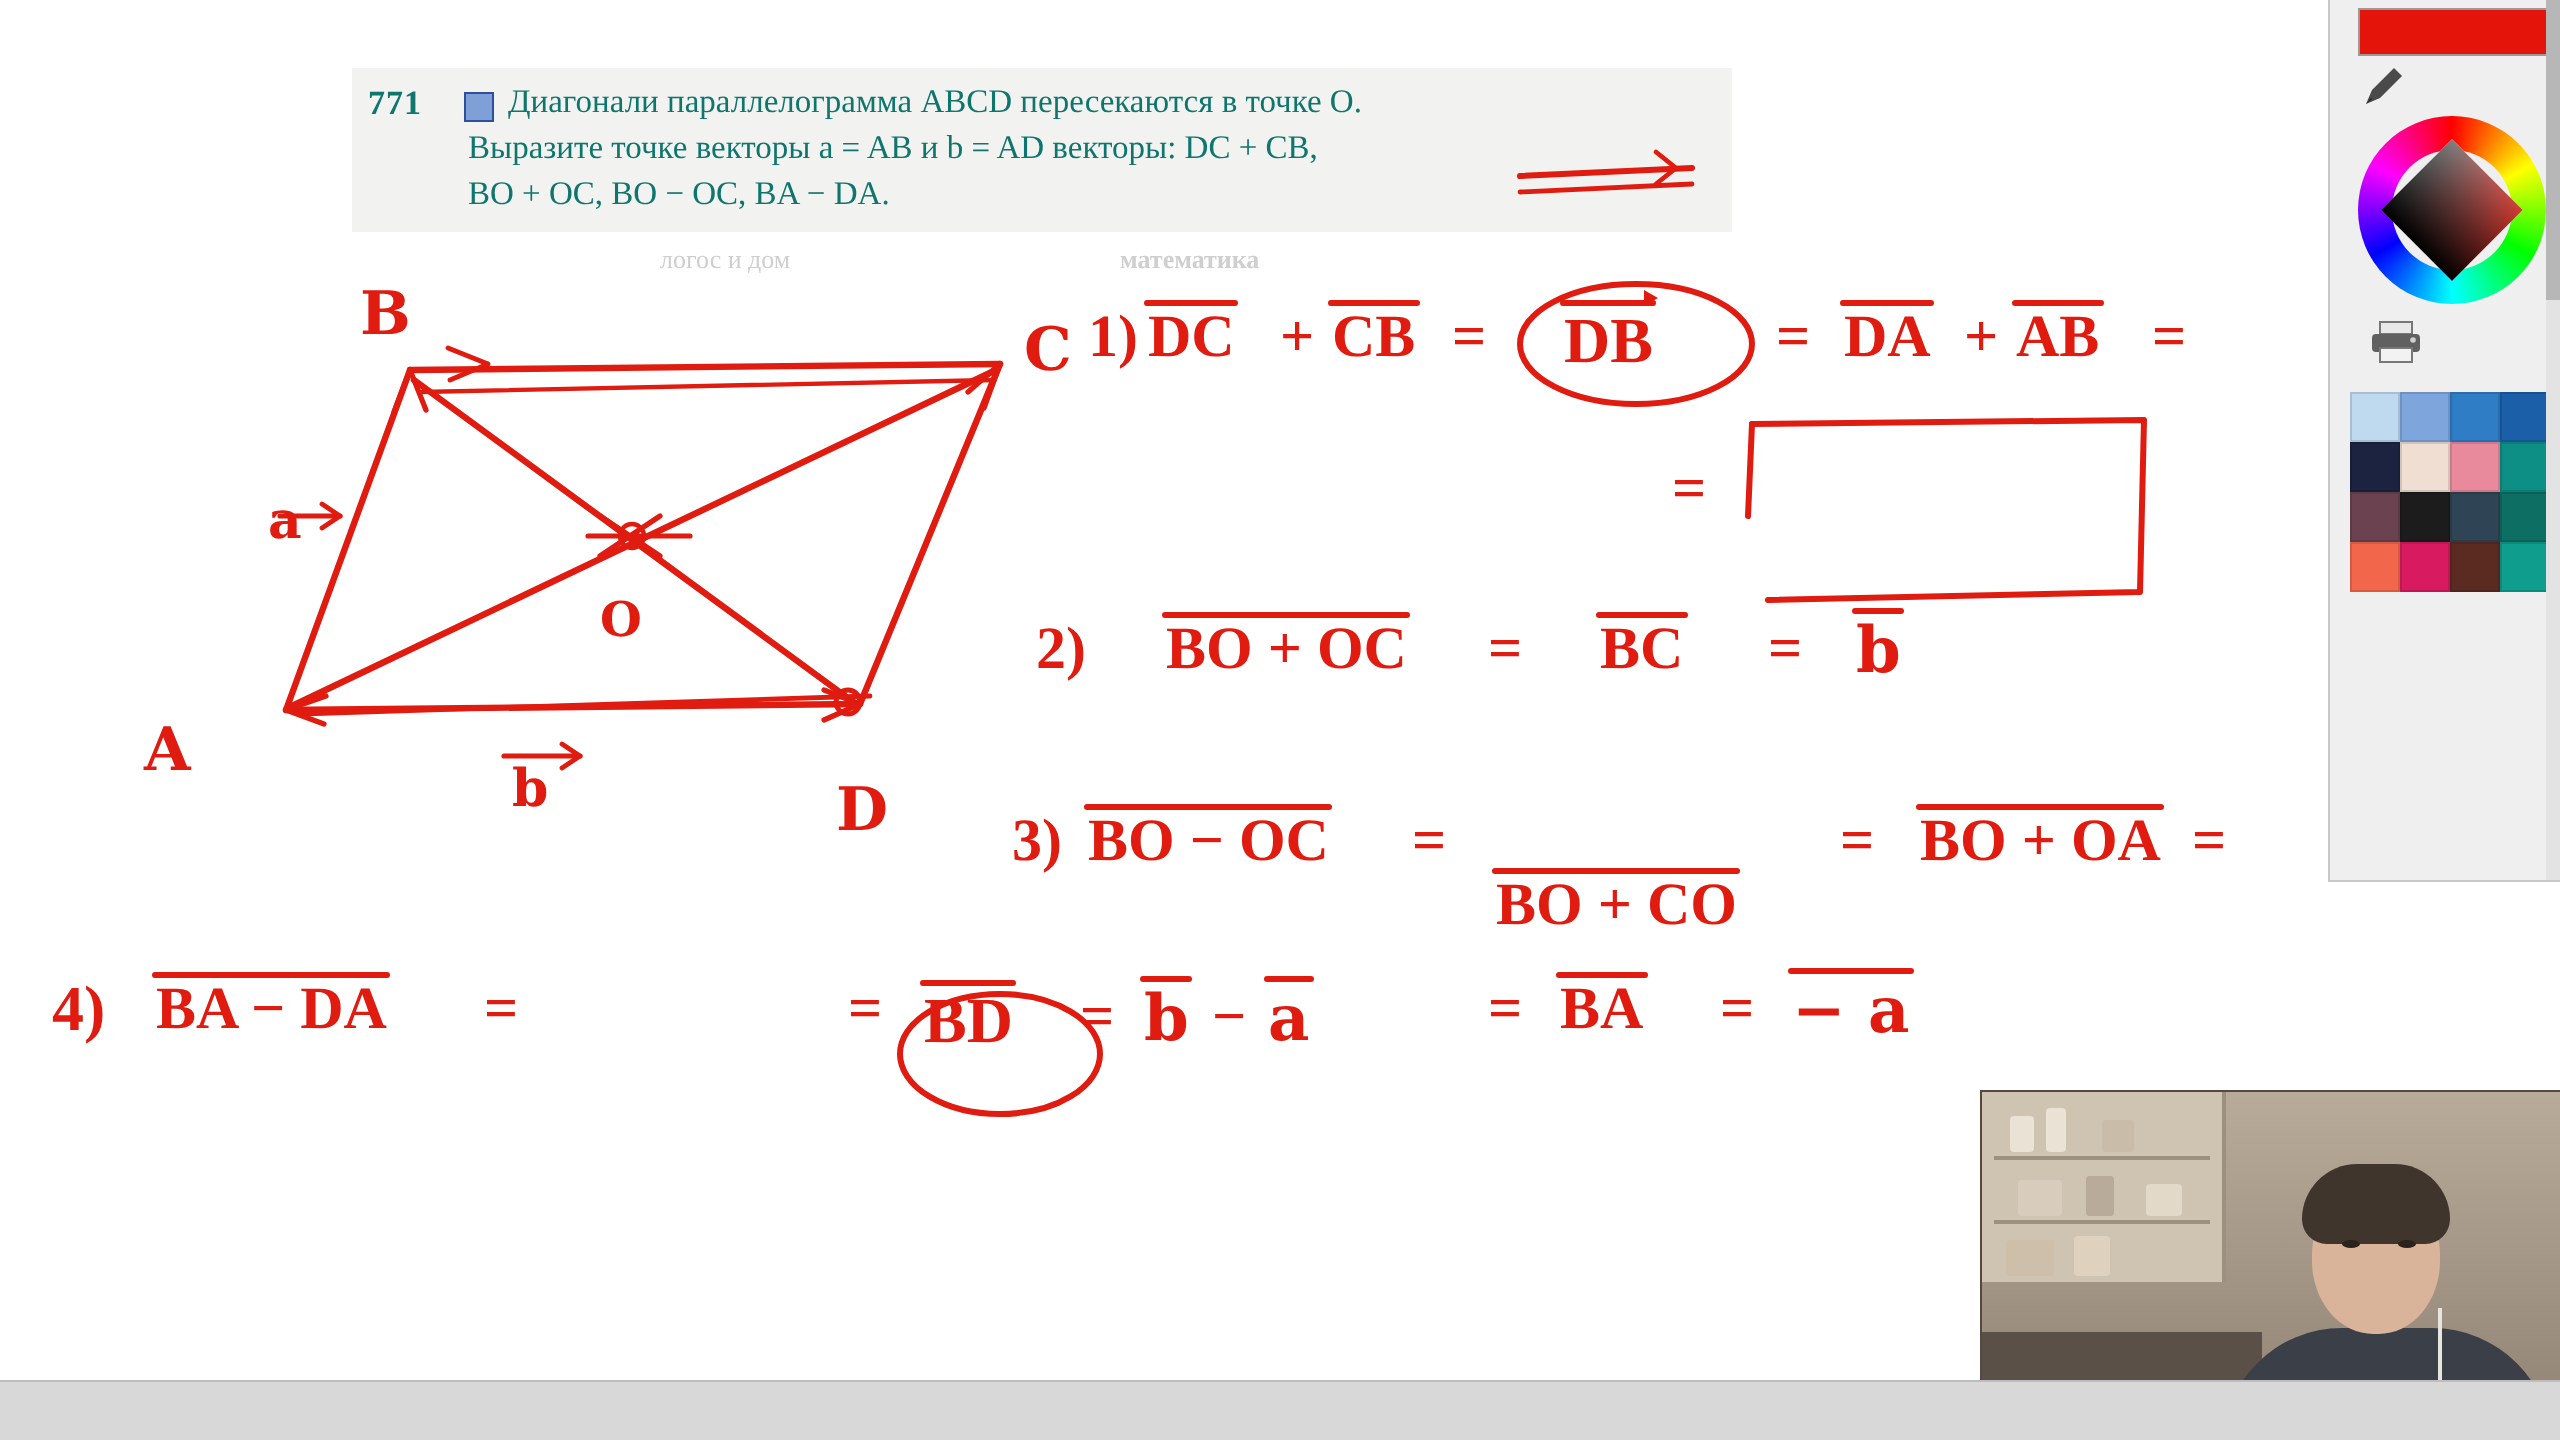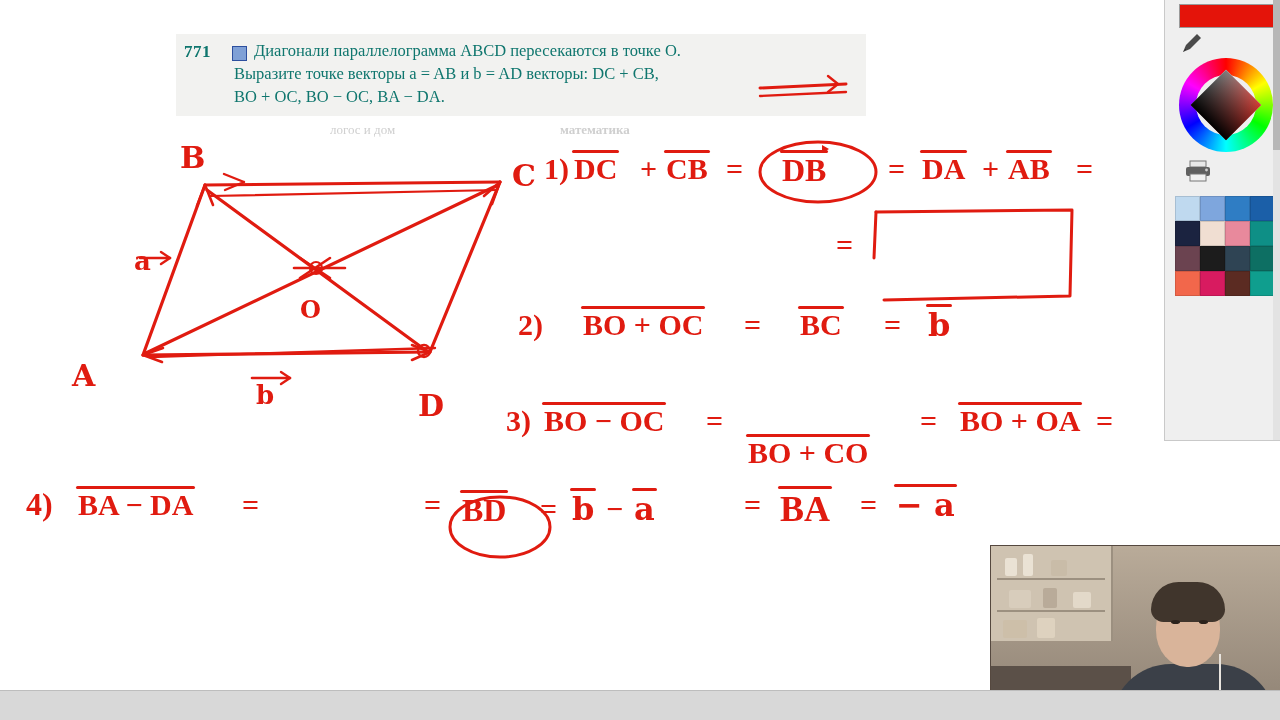--- a/index.html
+++ b/index.html
@@ -194,21 +194,21 @@
   <div class="ink" style="left:26px;top:486px;font-size:32px;">4)</div>
   <div class="ink" style="left:78px;top:488px;font-size:30px;"><span class="ovl">BA − DA</span></div>
   <div class="ink" style="left:242px;top:488px;font-size:30px;">=</div>
   <div class="ink" style="left:424px;top:488px;font-size:30px;">=</div>
   <div class="ink" style="left:462px;top:492px;font-size:32px;"><span class="ovl">BD</span></div>
   <div class="ink" style="left:540px;top:492px;font-size:30px;">=</div>
   <div class="ink script" style="left:572px;top:490px;font-size:32px;"><span class="ovl">b</span></div>
   <div class="ink" style="left:606px;top:492px;font-size:30px;">−</div>
   <div class="ink script" style="left:634px;top:490px;font-size:32px;"><span class="ovl">a</span></div>
   <div class="ink" style="left:744px;top:488px;font-size:30px;">=</div>
-  <div class="ink" style="left:780px;top:488px;font-size:36px;"><span class="ovl">BA</span></div>
+  <div class="ink" style="left:780px;top:488px;font-size:30px;"><span class="ovl">BA</span></div>
   <div class="ink" style="left:860px;top:488px;font-size:30px;">=</div>
   <div class="ink script" style="left:896px;top:486px;font-size:32px;"><span class="ovl">− a</span></div>
 
 </div>
 
 <div id="palette">
   <div class="curcolor"></div>
 
   <div class="pen">
     <svg viewBox="0 0 26 26" width="26" height="26">

